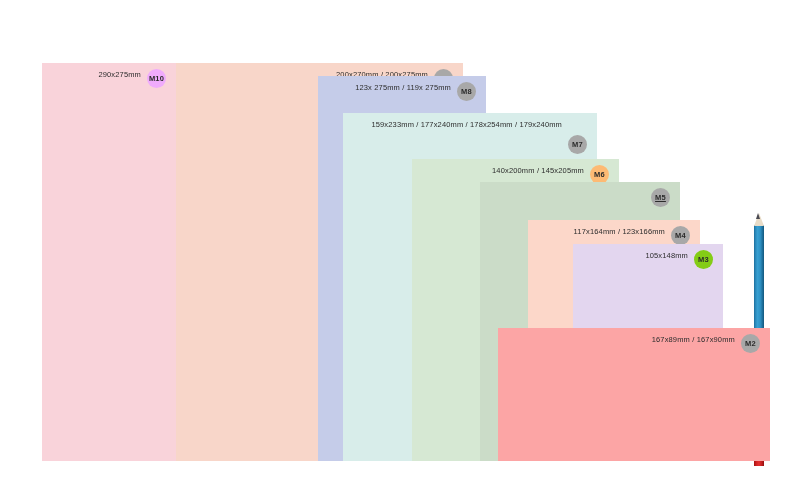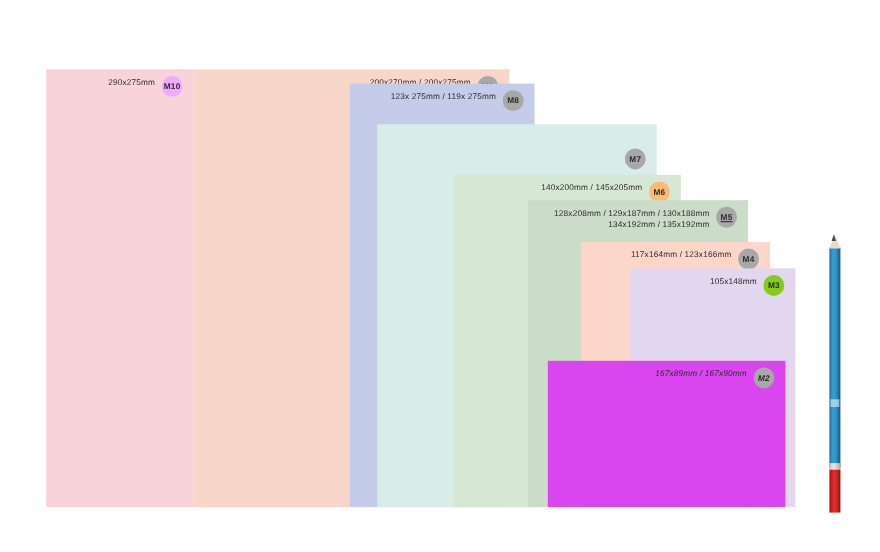--- a/index.html
+++ b/index.html
@@ -148,57 +148,56 @@
       <div class="sheet" style="left: 318px; top: 76px; width: 168px; height: 385px; background: rgb(197, 204, 233); z-index: 3;">
         <div class="sheet-label">
           <div class="sheet-dims">
             <span class="dim-line">123x 275mm / 119x 275mm</span>
           </div>
           <div class="badge" style="background: rgb(168, 168, 168); color: rgb(43, 43, 43);">M8</div>
         </div>
       </div>
       <div class="sheet" style="left: 343px; top: 113px; width: 254px; height: 348px; background: rgb(216, 237, 234); z-index: 4;">
         <div class="sheet-label">
+          <div class="sheet-dims">
+            <span class="dim-line">159x233mm / 177x240mm / 178x254mm / 179x240mm</span>
+          </div>
           <div class="badge" style="background: rgb(168, 168, 168); color: rgb(43, 43, 43); margin-top: 16px;">M7</div>
         </div>
       </div>
       <div class="sheet" style="left: 412px; top: 159px; width: 207px; height: 302px; background: rgb(214, 232, 211); z-index: 5;">
         <div class="sheet-label">
           <div class="sheet-dims">
             <span class="dim-line">140x200mm / 145x205mm</span>
           </div>
           <div class="badge" style="background: #fdba74; color: rgb(43, 43, 43);">M6</div>
         </div>
       </div>
       <div class="sheet" style="left: 480px; top: 182px; width: 200px; height: 279px; background: rgb(203, 220, 200); z-index: 6;">
         <div class="sheet-label">
-          <div class="sheet-dims">
-            <span class="dim-line">128x208mm / 129x187mm / 130x188mm</span>
-            <span class="dim-line">134x192mm / 135x192mm</span>
-          </div>
           <div class="badge" style="background: rgb(168, 168, 168); color: rgb(43, 43, 43); text-decoration: underline;">M5</div>
         </div>
       </div>
       <div class="sheet" style="left: 528px; top: 220px; width: 172px; height: 241px; background: rgb(252, 215, 201); z-index: 7;">
         <div class="sheet-label">
           <div class="sheet-dims">
             <span class="dim-line">117x164mm / 123x166mm</span>
           </div>
           <div class="badge" style="background: rgb(168, 168, 168); color: rgb(43, 43, 43);">M4</div>
         </div>
       </div>
       <div class="sheet" style="left: 573px; top: 244px; width: 150px; height: 217px; background: rgb(227, 214, 239); z-index: 8;">
         <div class="sheet-label">
           <div class="sheet-dims">
             <span class="dim-line">105x148mm</span>
           </div>
           <div class="badge" style="background: #84cc16; color: rgb(43, 43, 43); text-align: center;">M3</div>
         </div>
       </div>
-      <div class="sheet" style="left: 498px; top: 328px; width: 216px; height: 133px; background: #d946ef; z-index: 9; font-style: italic;">
+      <div class="sheet" style="left: 498px; top: 328px; width: 272px; height: 133px; background: #fca5a5; z-index: 9;">
         <div class="sheet-label">
           <div class="sheet-dims">
             <span class="dim-line">167x89mm / 167x90mm</span>
           </div>
           <div class="badge" style="background: rgb(168, 168, 168); color: rgb(43, 43, 43);">M2</div>
         </div>
       </div>
     </div>
 
   <div id="pencil">

